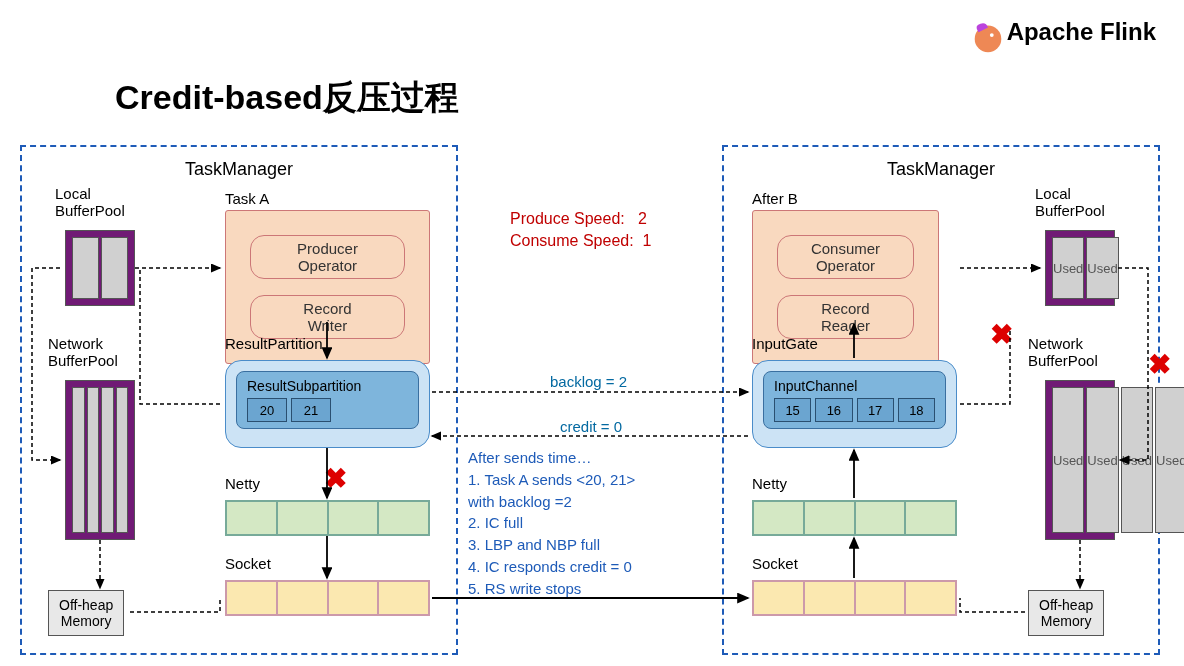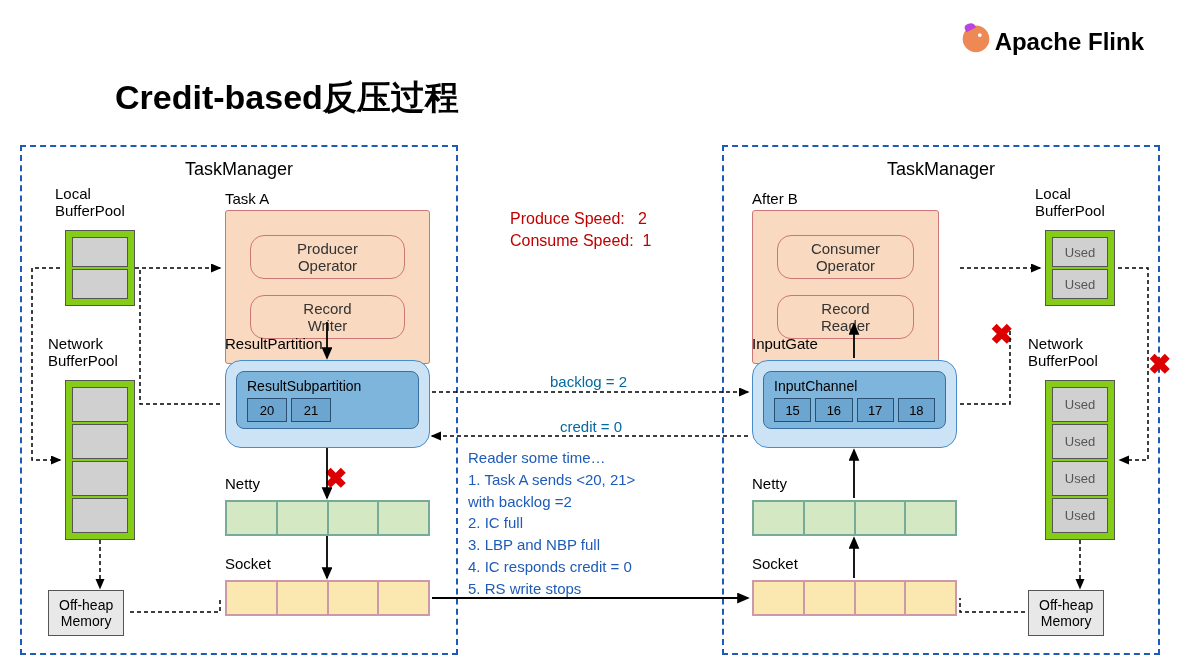--- a/index.html
+++ b/index.html
@@ -1,25 +1,25 @@
 <!DOCTYPE html>
 <html><head>
 <meta charset="utf-8">
 <style>
 *{box-sizing:border-box;margin:0;padding:0;font-family:Arial,sans-serif}
 body{width:1184px;height:666px;position:relative;background:#fff;overflow:hidden}
 .title{position:absolute;left:115px;top:75px;font-size:34px;font-weight:600;color:#000}
-.brand{position:absolute;right:40px;top:18px;display:flex;align-items:flex-end;}
+.brand{position:absolute;right:28px;top:18px;display:flex;align-items:flex-start;}
 .brand-text{font-size:24px;font-weight:700;color:#000}
 .tm-box{position:absolute;border:2px dashed #1e5bb8}
 .tm-left{left:20px;top:145px;width:438px;height:510px}
 .tm-right{left:722px;top:145px;width:438px;height:510px}
 .tm-label{position:absolute;top:12px;left:50%;transform:translateX(-50%);font-size:18px;color:#000}
 .bp-label{position:absolute;font-size:15px;color:#000}
-.gray-pool{position:absolute;background:#84cc16;border:1.5px solid #555;display:flex;flex-direction:column;padding:6px;gap:2px}
+.gray-pool{position:absolute;background:#701a75;border:1.5px solid #555;display:flex;flex-direction:row;padding:6px;gap:2px}
 .gray-pool .cell{border:1.5px solid #555;background:#d0d0d0;flex:1}
 .gray-pool .cell.lbl{display:flex;align-items:center;justify-content:center;font-size:13px;color:#555}
 .task-box{position:absolute;background:#f9d9bf;border:1.5px solid #c77;border-radius:3px;padding:8px}
 .op-box{background:#f9d9bf;border:1.5px solid #c77;border-radius:14px;margin:16px;padding:4px 0;text-align:center;font-size:15px;color:#333}
 .section-label{position:absolute;font-size:15px;color:#000}
 .blue-box{position:absolute;background:#cce3f5;border:1.5px solid #4a8cc9;border-radius:16px;padding:10px}
 .inner-blue{background:#7eb5dc;border:1.5px solid #3a6fa0;border-radius:8px;padding:6px 10px}
 .inner-blue-title{font-size:14px;color:#000;margin-bottom:4px}
 .buf-row{display:flex;gap:4px}
 .buf-cell{width:40px;height:24px;border:1.5px solid #2a4f70;background:#6ba5d0;display:flex;align-items:center;justify-content:center;font-size:13px;color:#000}
@@ -152,21 +152,21 @@
     <div class="c"></div>
     <div class="c"></div>
     <div class="c"></div>
   </div>
 
 <div class="speed" style="left:510px;top:210px"><span>Produce Speed:</span>&nbsp;&nbsp;&nbsp;<span>2</span></div>
 <div class="speed" style="left:510px;top:232px"><span>Consume Speed:</span>&nbsp;&nbsp;<span>1</span></div>
 <div class="msg" style="left:550px;top:373px">backlog = 2</div>
 <div class="msg" style="left:560px;top:418px">credit = 0</div>
 <div class="notes" style="left:468px;top:447px">
-  <div>Reader some time…</div>
+  <div>After sends time…</div>
   <div>1.    Task A sends &lt;20, 21&gt;</div>
   <div>with backlog =2</div>
   <div>2.    IC full</div>
   <div>3.    LBP and NBP full</div>
   <div>4.    IC responds credit = 0</div>
   <div>5.    RS write stops</div>
 </div>
 
 <div class="x-mark" style="left:324px;top:462px">✖</div>
 <div class="x-mark" style="left:990px;top:318px">✖</div>

